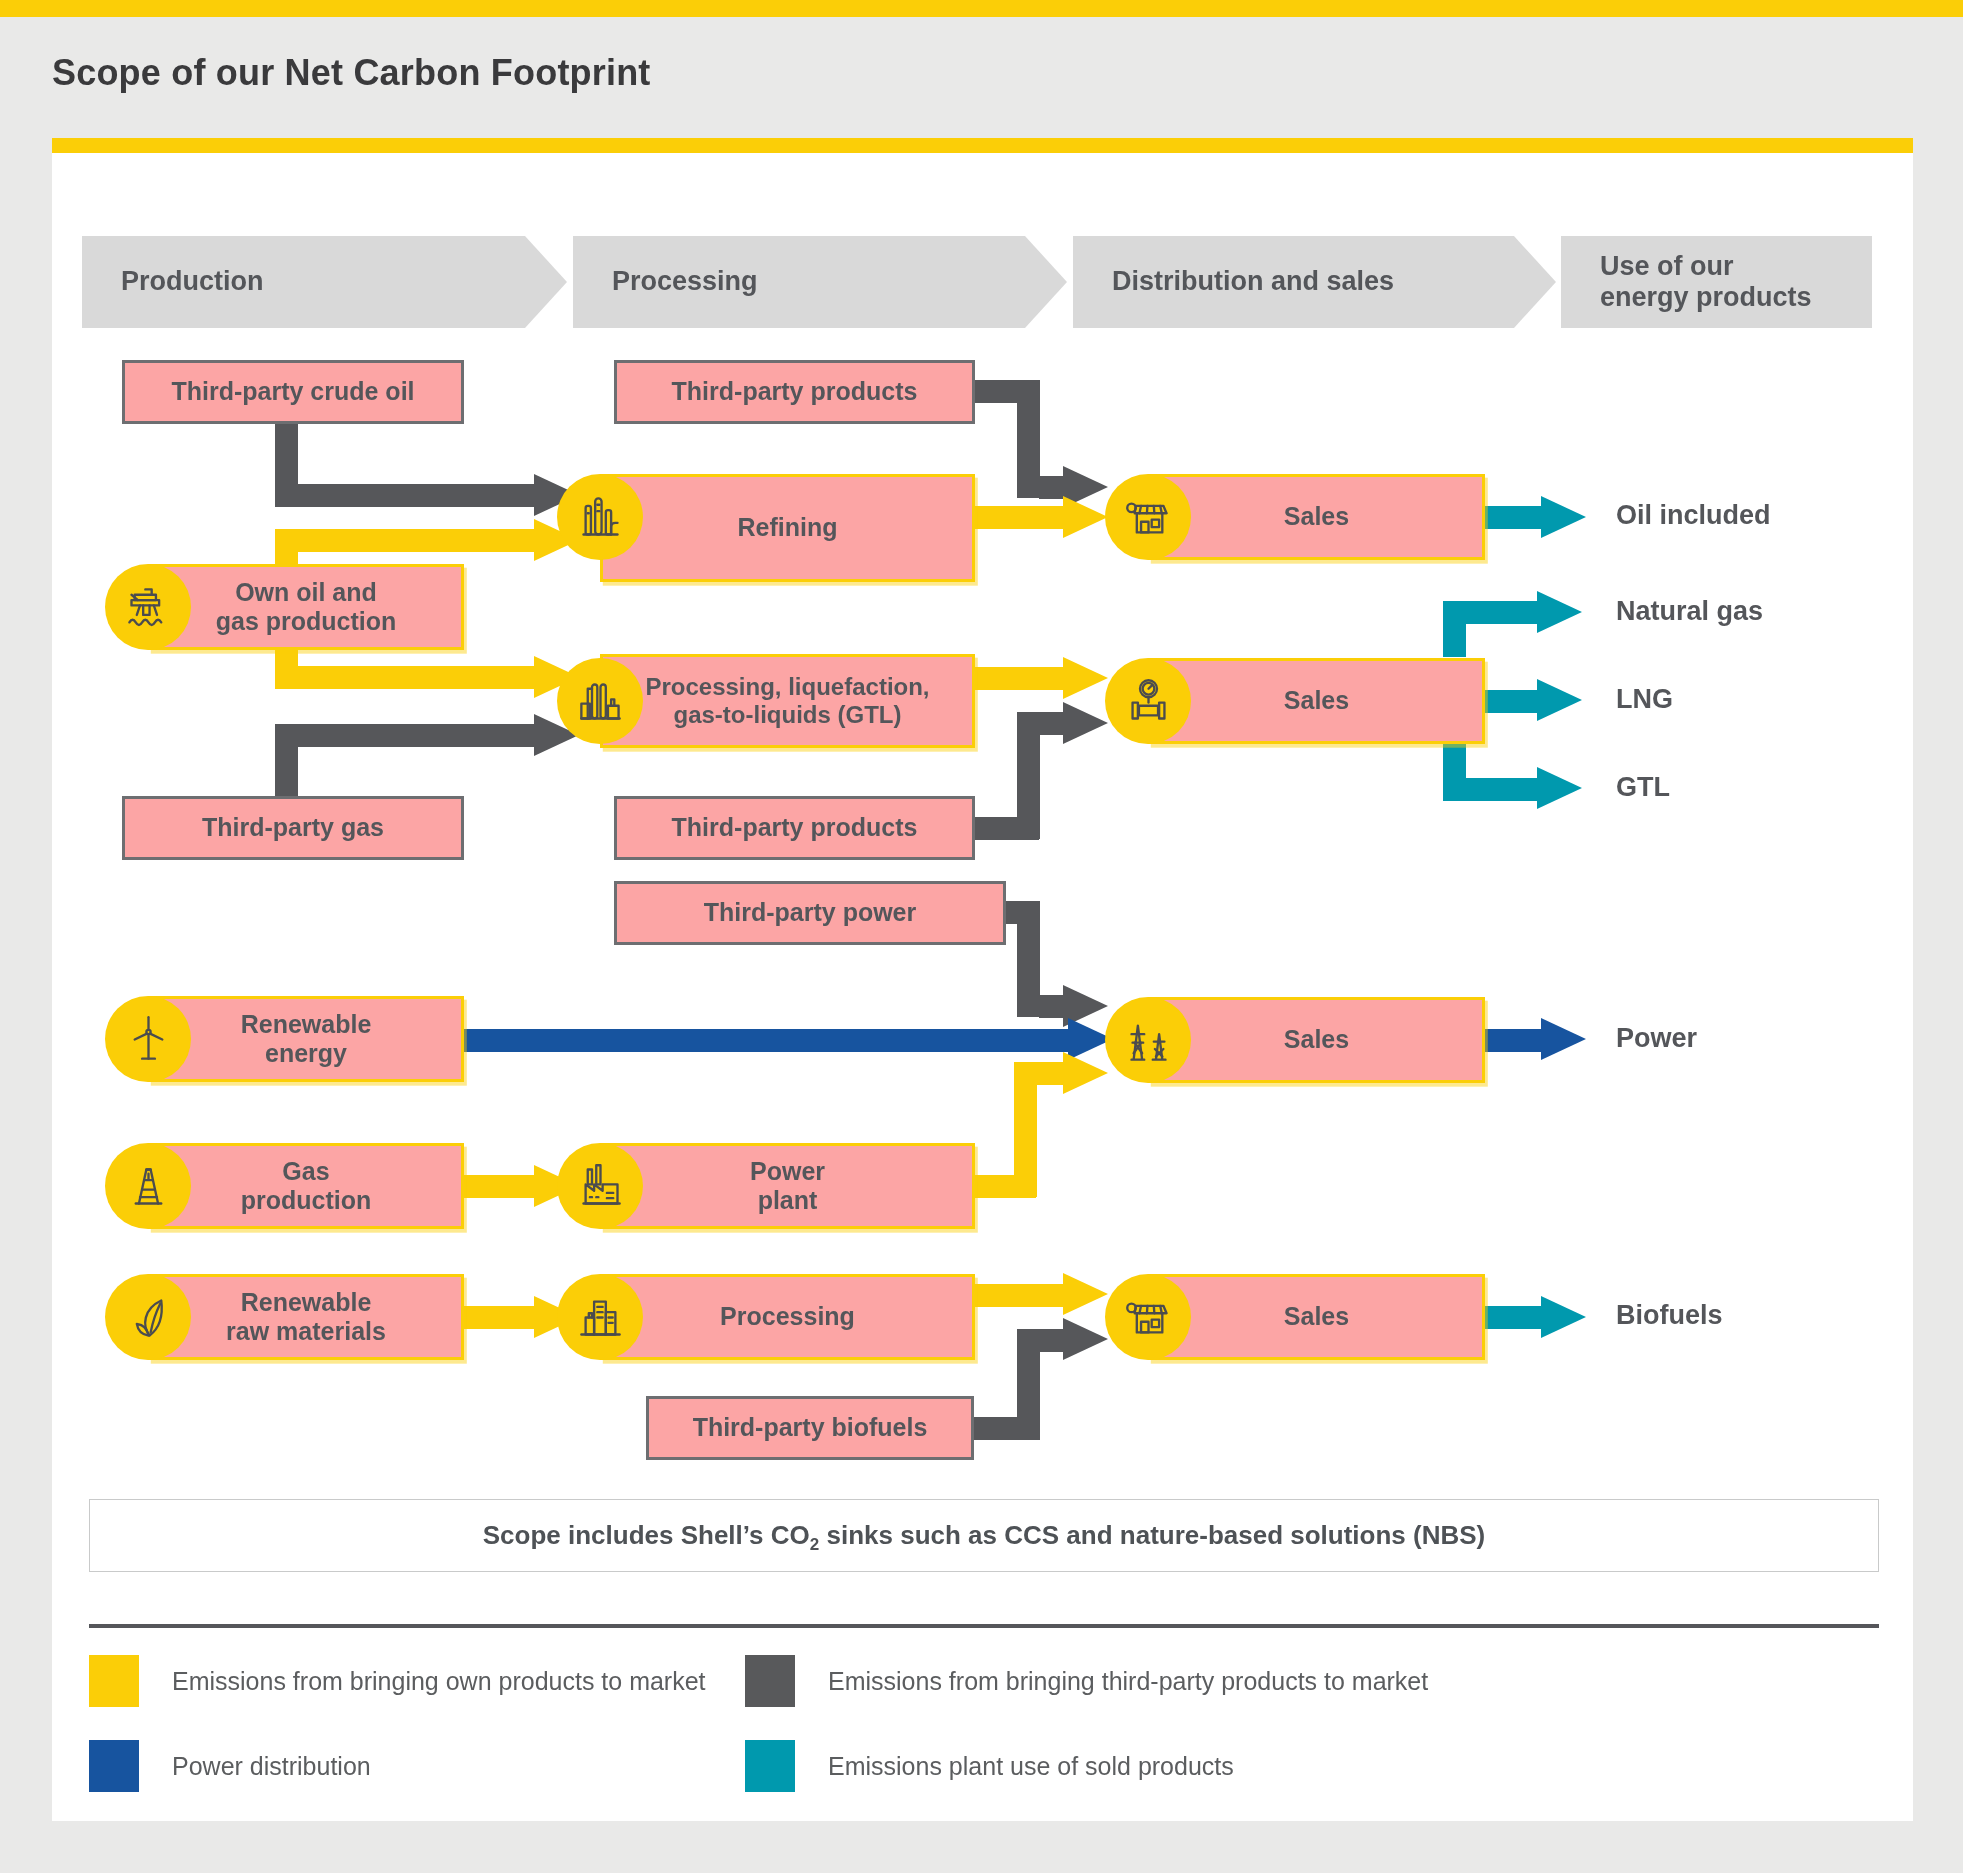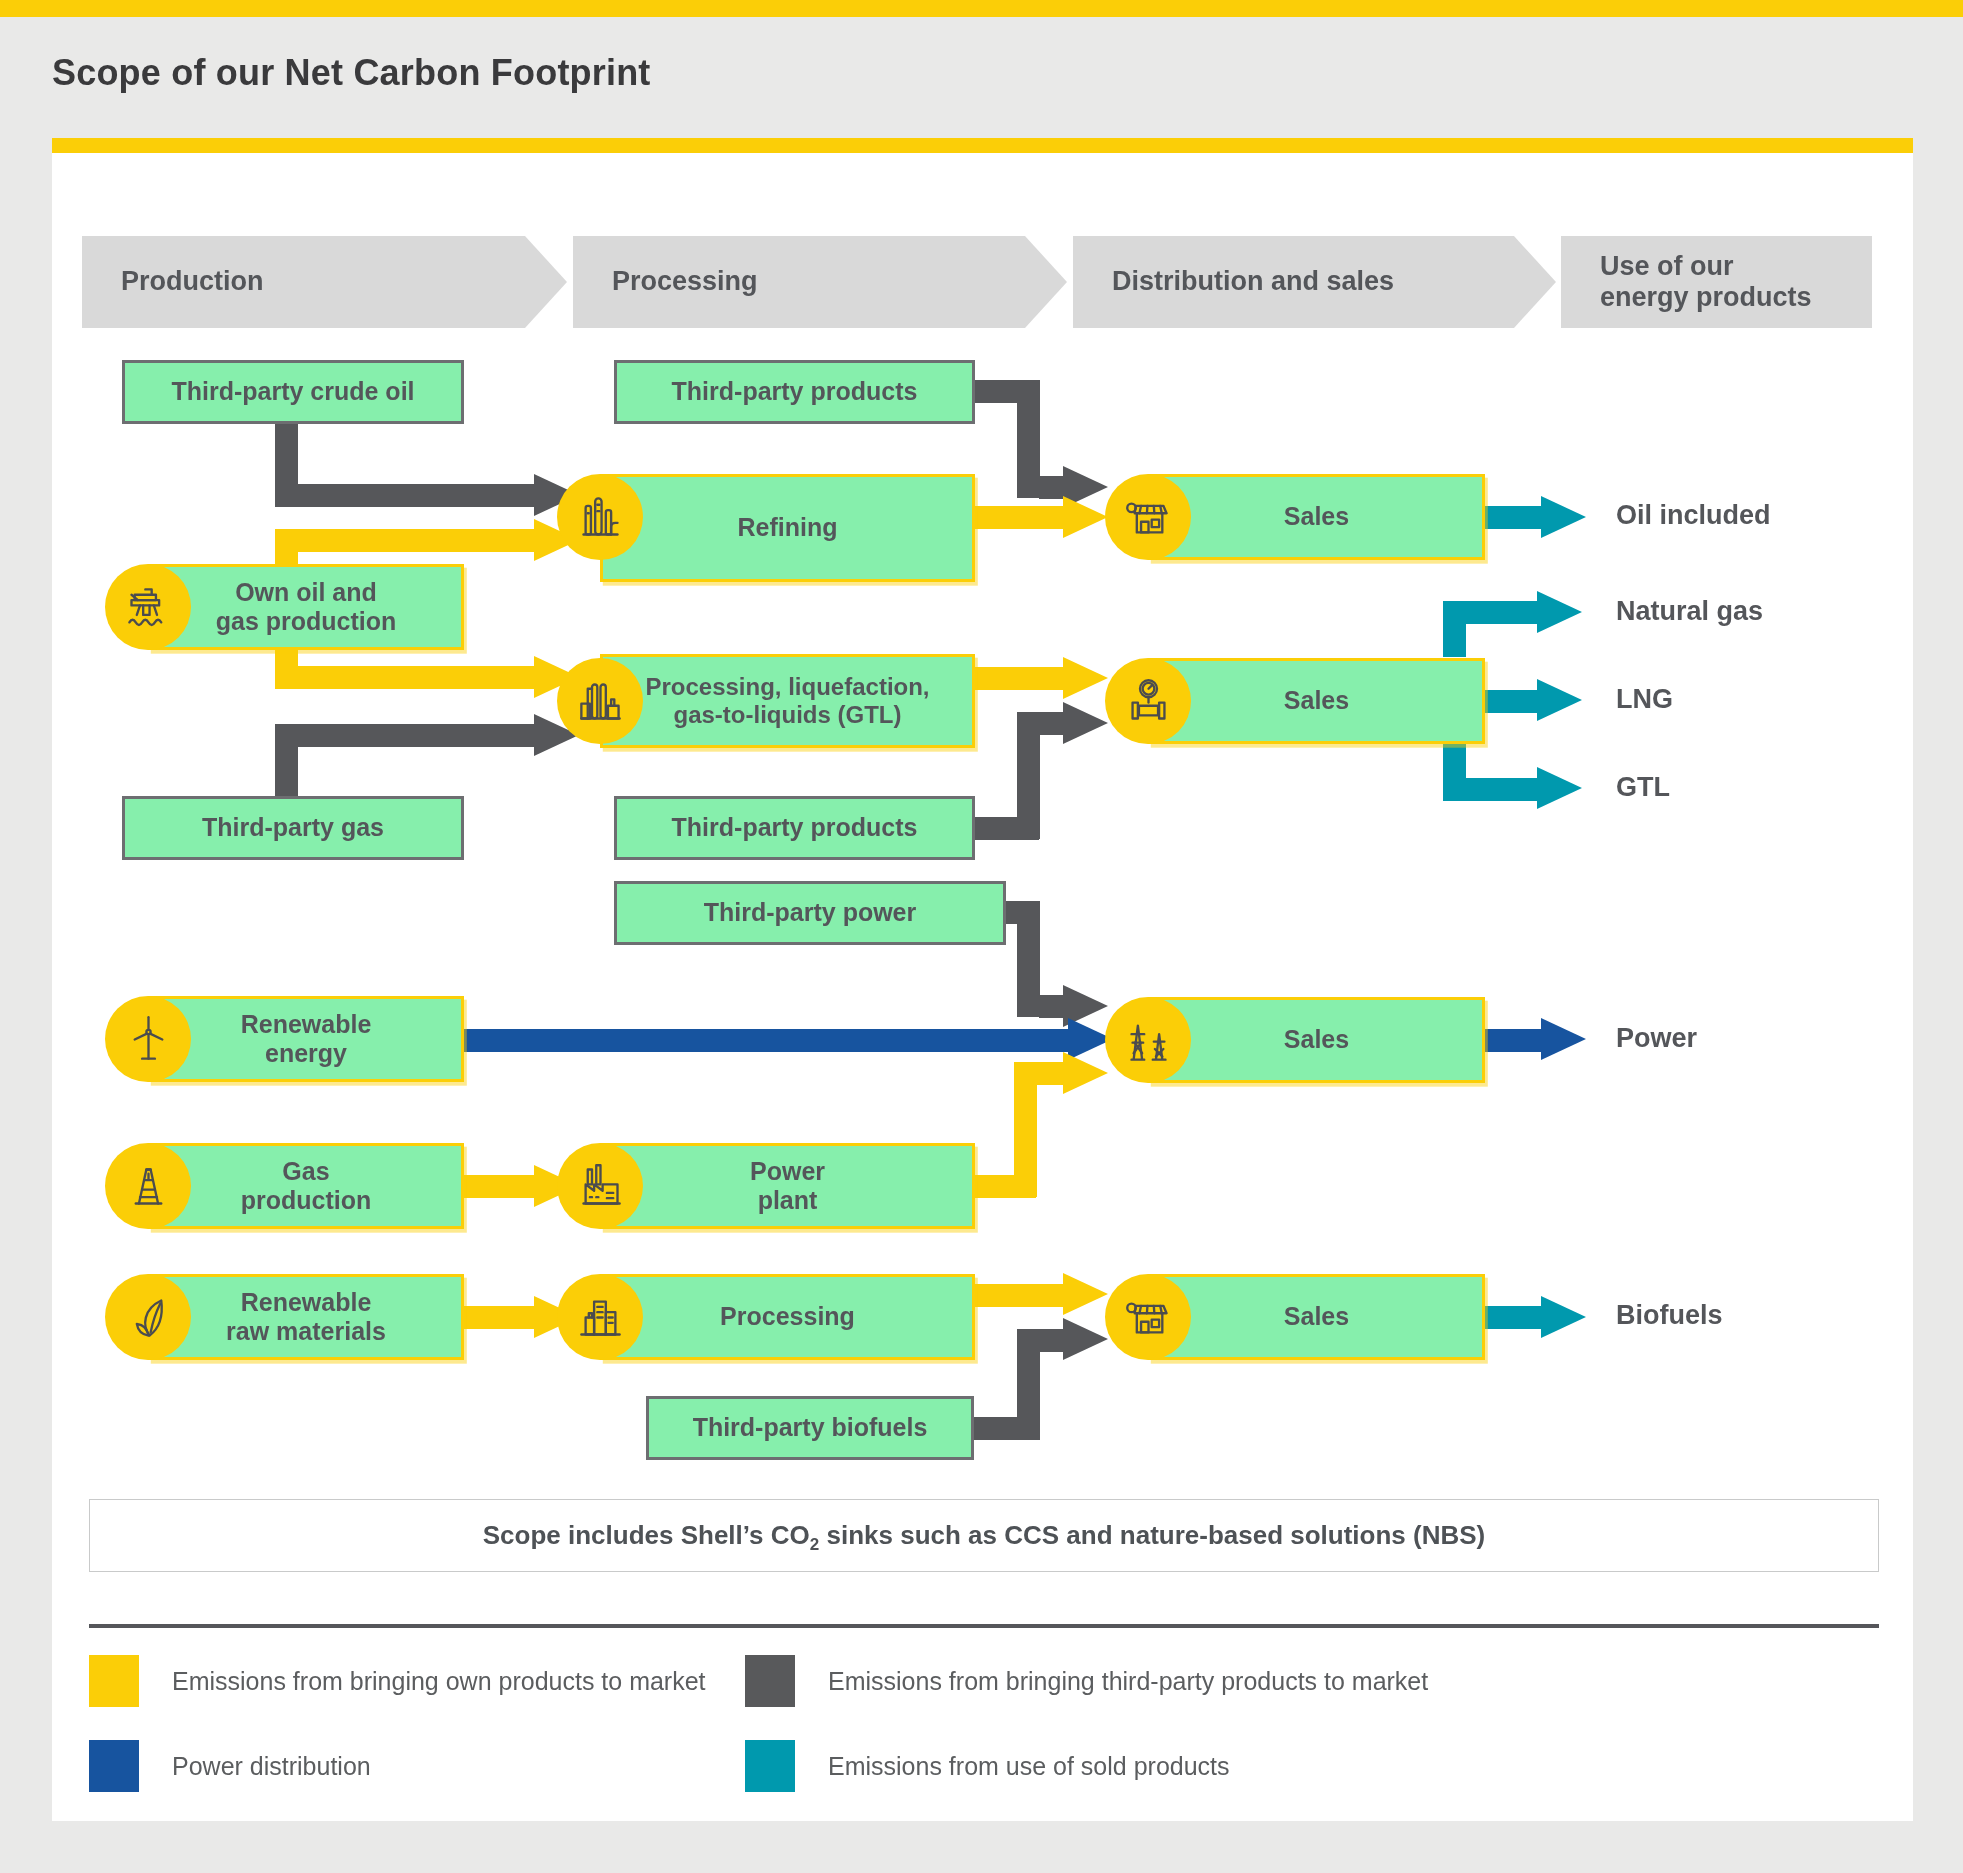--- a/index.html
+++ b/index.html
@@ -16,21 +16,21 @@
   #ydivider{left:52px;top:138px;width:1861px;height:15px;}
   #panel{left:52px;top:153px;width:1861px;height:1668px;background:#FFFFFF;}
   #subtitle{left:89px;top:184px;font-size:27px;font-weight:700;color:#4E5256;}
   .stage{
     position:absolute;top:236px;height:92px;background:#D9D9D9;
     display:flex;align-items:center;color:#54565A;font-weight:700;font-size:27px;
     padding-left:39px;box-sizing:border-box;white-space:pre-line;line-height:1.16;
   }
   .stage.chev{clip-path:polygon(0 0, calc(100% - 42px) 0, 100% 50%, calc(100% - 42px) 100%, 0 100%);padding-right:56px;}
   .node{
-    position:absolute;background:#86efac;box-sizing:border-box;
+    position:absolute;background:#fca5a5;box-sizing:border-box;
     display:flex;align-items:center;justify-content:center;text-align:center;
     color:#54565A;font-weight:700;white-space:pre-line;line-height:1.18;z-index:3;
   }
   .node.third{border:3.7px solid #6D6E71;font-size:25px;}
   .node.own{border:3.7px solid #FBCE07;font-size:25px;box-shadow:2.8px 3.7px 0 rgba(251,206,7,.45);}
   .circle{
     position:absolute;width:86px;height:86px;border-radius:50%;
     display:flex;align-items:center;justify-content:center;z-index:4;color:#4B4C4E;
   }
   .seg{position:absolute;z-index:1;}
@@ -285,17 +285,17 @@
       <div class="leg-item" style="left: 745px; top: 1655px;">
         <div class="leg-swatch" style="background: rgb(88, 89, 91);"></div>
         <div class="leg-label">Emissions from bringing third-party products to market</div>
       </div>
       <div class="leg-item" style="left: 89px; top: 1740px;">
         <div class="leg-swatch" style="background: rgb(23, 84, 159);"></div>
         <div class="leg-label">Power distribution</div>
       </div>
       <div class="leg-item" style="left: 745px; top: 1740px;">
         <div class="leg-swatch" style="background: rgb(0, 153, 174);"></div>
-        <div class="leg-label">Emissions from use of sold products</div>
+        <div class="leg-label">Emissions plant use of sold products</div>
       </div>
     </div>
 </div>
 
 
 </body></html>

